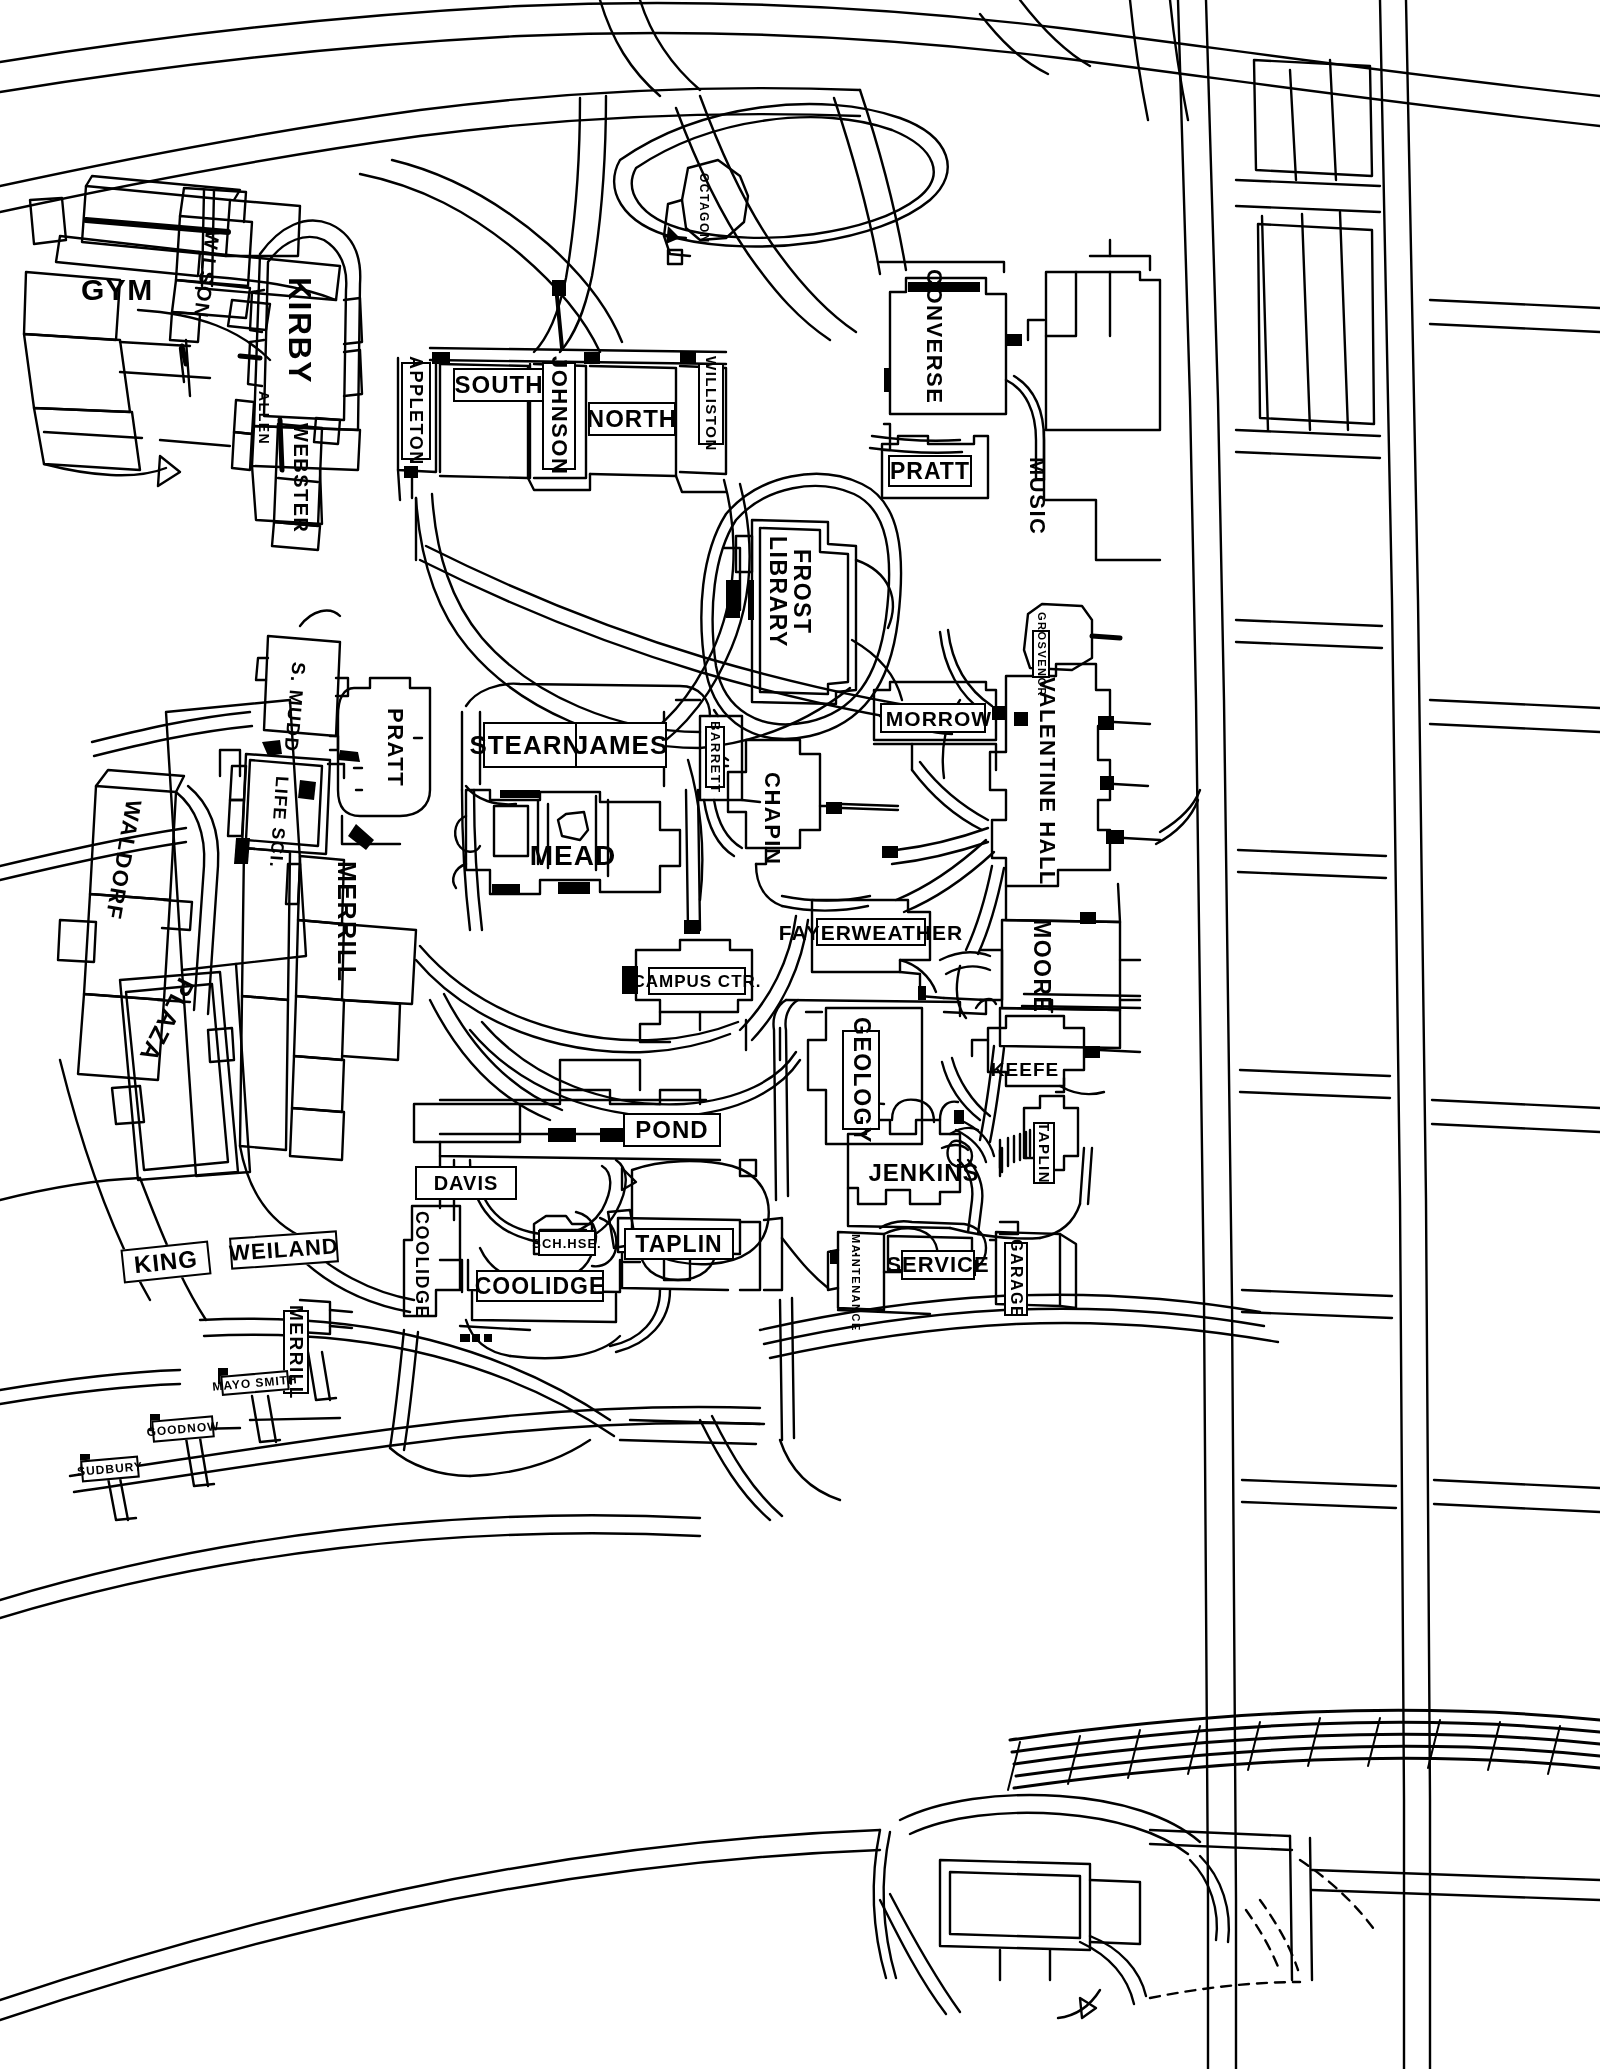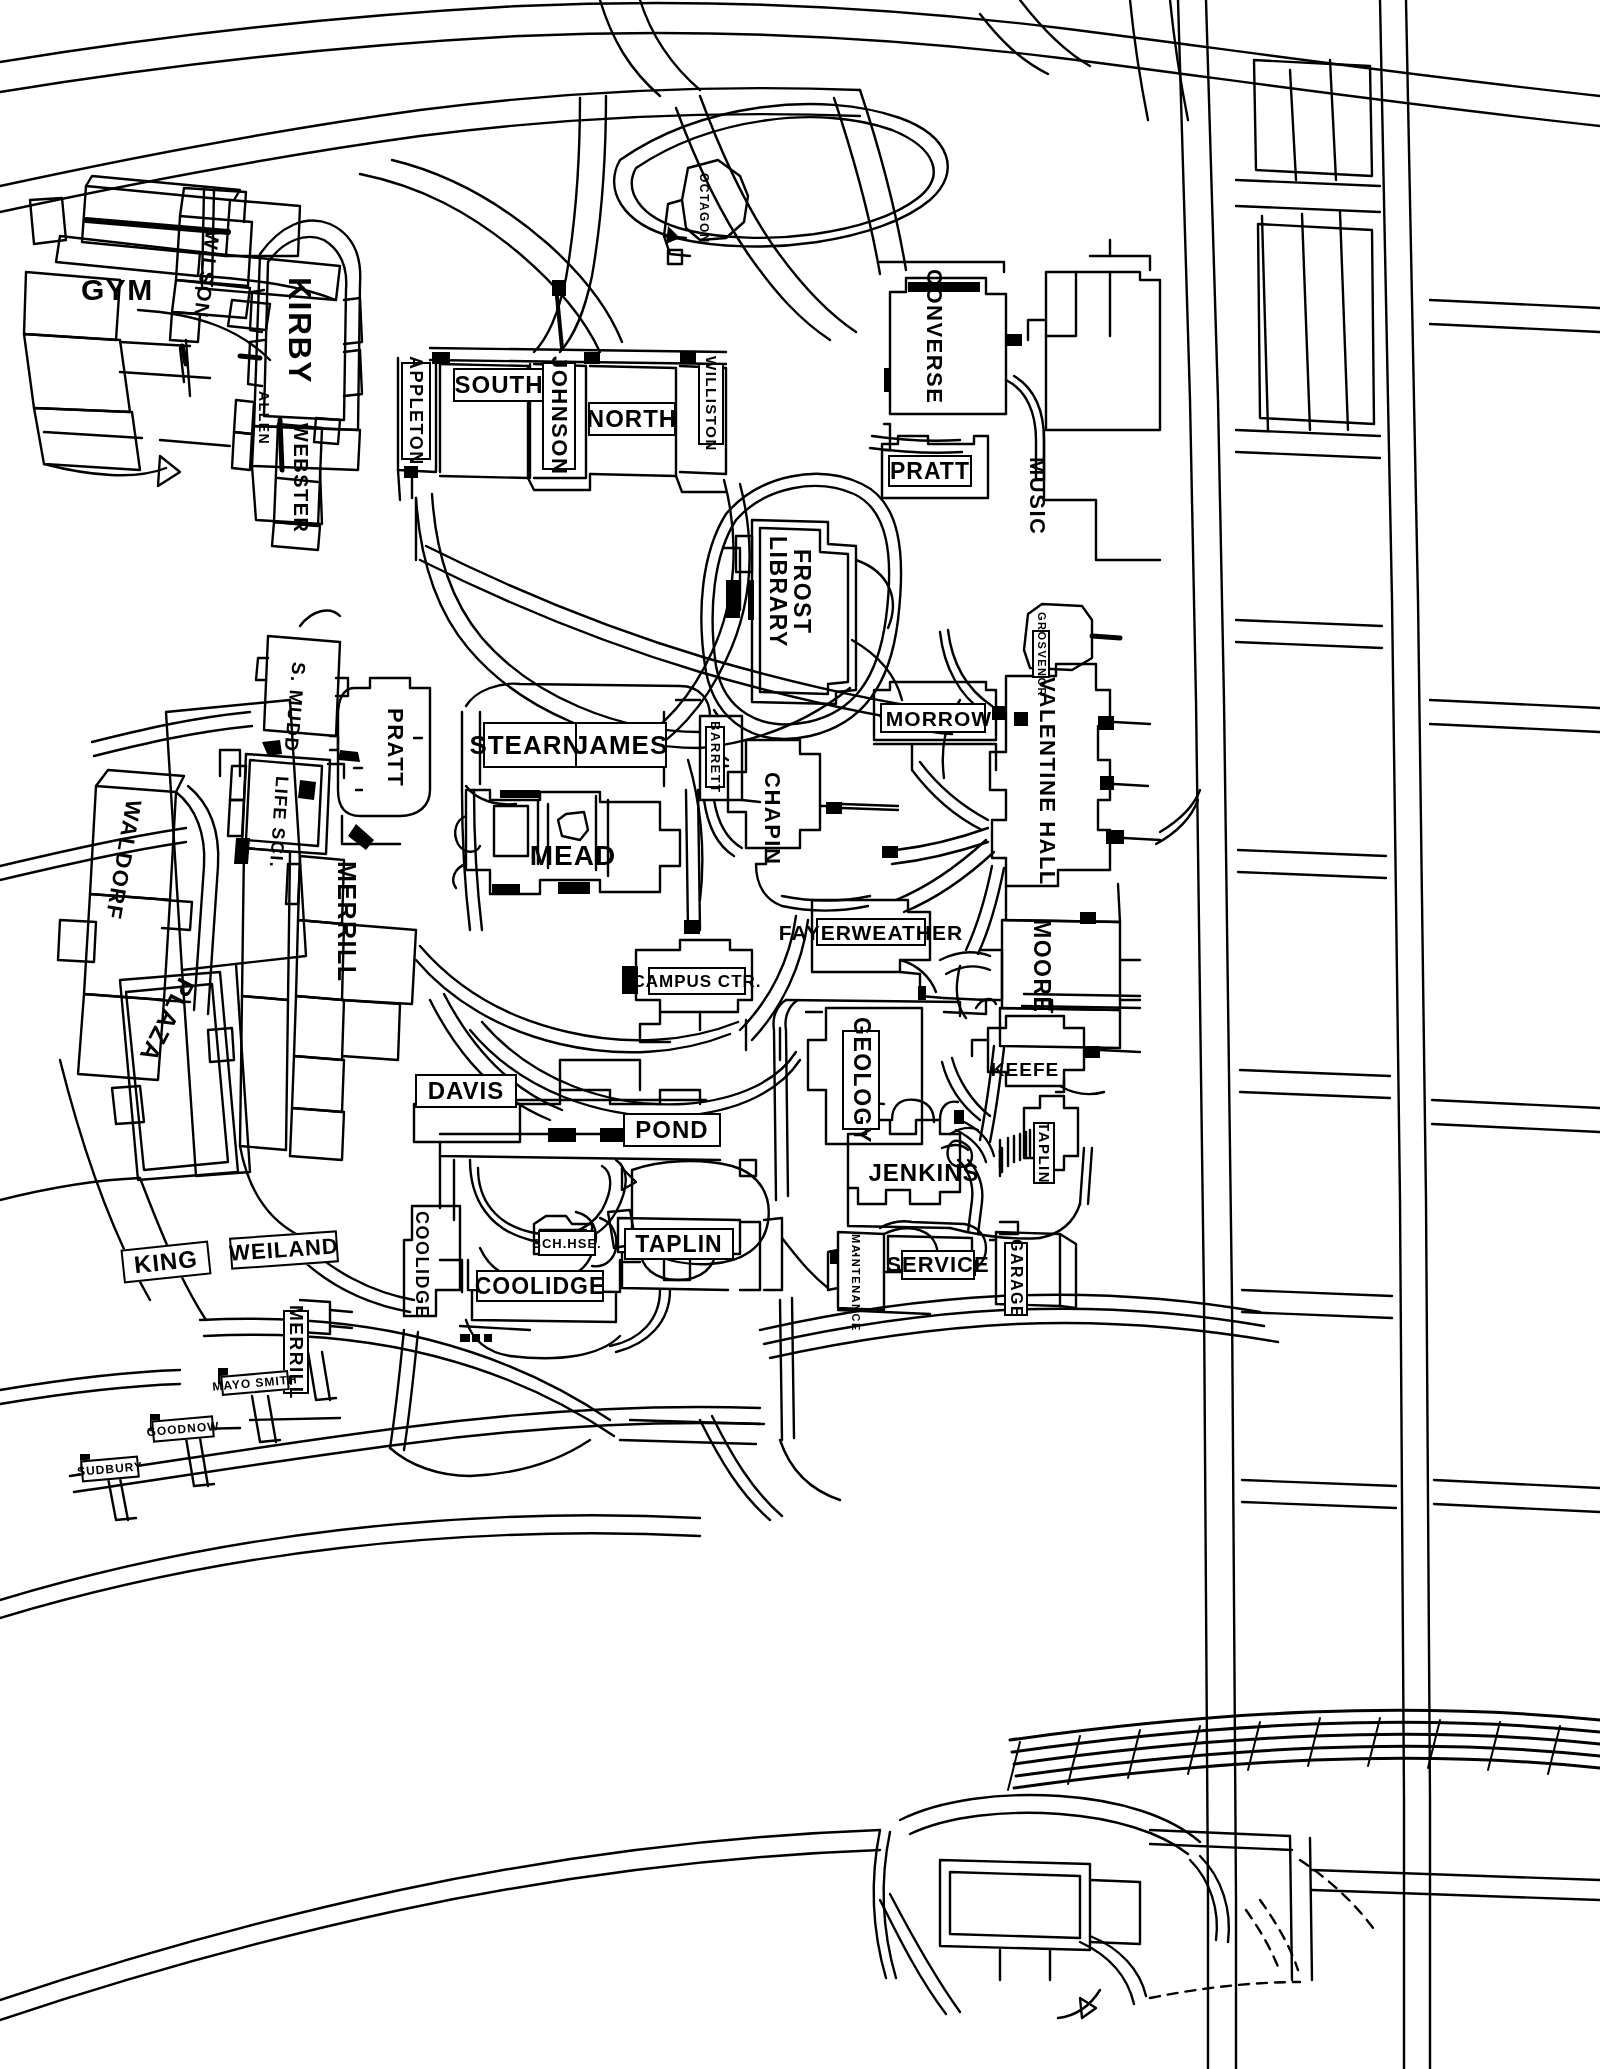--- a/index.html
+++ b/index.html
@@ -637,21 +637,21 @@
       <div class="lbl vert noborder" style="left: 150px; top: 972px; width: 34px; height: 96px; font-size: 25px; transform: rotate(27deg);">PLAZA</div>
       <div class="lbl noborder" style="left: 527px; top: 838px; width: 92px; height: 36px; font-size: 28px;">MEAD</div>
       <div class="lbl vert noborder" style="left: 757px; top: 778px; width: 30px; height: 82px; font-size: 22px;">CHAPIN</div>
       <div class="lbl" style="left: 816px; top: 918px; width: 110px; height: 28px; font-size: 21px;">FAYERWEATHER</div>
       <div class="lbl vert noborder" style="left: 1026px; top: 924px; width: 30px; height: 84px; font-size: 23px;">MOORE</div>
       <div class="lbl" style="left: 648px; top: 967px; width: 98px; height: 28px; font-size: 17px;">CAMPUS CTR.</div>
       <div class="lbl vert" style="left: 842px; top: 1030px; width: 38px; height: 100px; font-size: 23px;">GEOLOGY</div>
       <div class="lbl noborder" style="left: 996px; top: 1054px; width: 58px; height: 30px; font-size: 19px;">KEEFE</div>
       <div class="lbl vert" style="left: 1033px; top: 1122px; width: 22px; height: 62px; font-size: 15px;">TAPLIN</div>
       <div class="lbl noborder" style="left: 872px; top: 1156px; width: 104px; height: 34px; font-size: 24px;">JENKINS</div>
-      <div class="lbl" style="left: 415px; top: 1074px; width: 102px; height: 34px; font-size: 24px;">DAVIS</div>
+      <div class="lbl" style="left: 415px; top: 1166px; width: 102px; height: 34px; font-size: 20px;">DAVIS</div>
       <div class="lbl" style="left: 623px; top: 1113px; width: 98px; height: 34px; font-size: 24px;">POND</div>
       <div class="lbl vert noborder" style="left: 410px; top: 1220px; width: 24px; height: 90px; font-size: 18px;">COOLIDGE</div>
       <div class="lbl" style="left: 538px; top: 1230px; width: 58px; height: 26px; font-size: 13px;">SCH.HSE.</div>
       <div class="lbl" style="left: 624px; top: 1228px; width: 110px; height: 32px; font-size: 23px;">TAPLIN</div>
       <div class="lbl" style="left: 476px; top: 1270px; width: 128px; height: 32px; font-size: 23px;">COOLIDGE</div>
       <div class="lbl" style="left: 901px; top: 1250px; width: 74px; height: 30px; font-size: 22px;">SERVICE</div>
       <div class="lbl vert" style="left: 1004px; top: 1242px; width: 24px; height: 74px; font-size: 16px;">GARAGE</div>
       <div class="lbl vert noborder" style="left: 845px; top: 1250px; width: 20px; height: 66px; font-size: 11px;">MAINTENANCE</div>
       <div class="lbl" style="left: 122px; top: 1245px; width: 88px; height: 34px; font-size: 24px; transform: rotate(-6deg);">KING</div>
       <div class="lbl" style="left: 230px; top: 1234px; width: 108px; height: 32px; font-size: 22px; transform: rotate(-4deg);">WEILAND</div>

